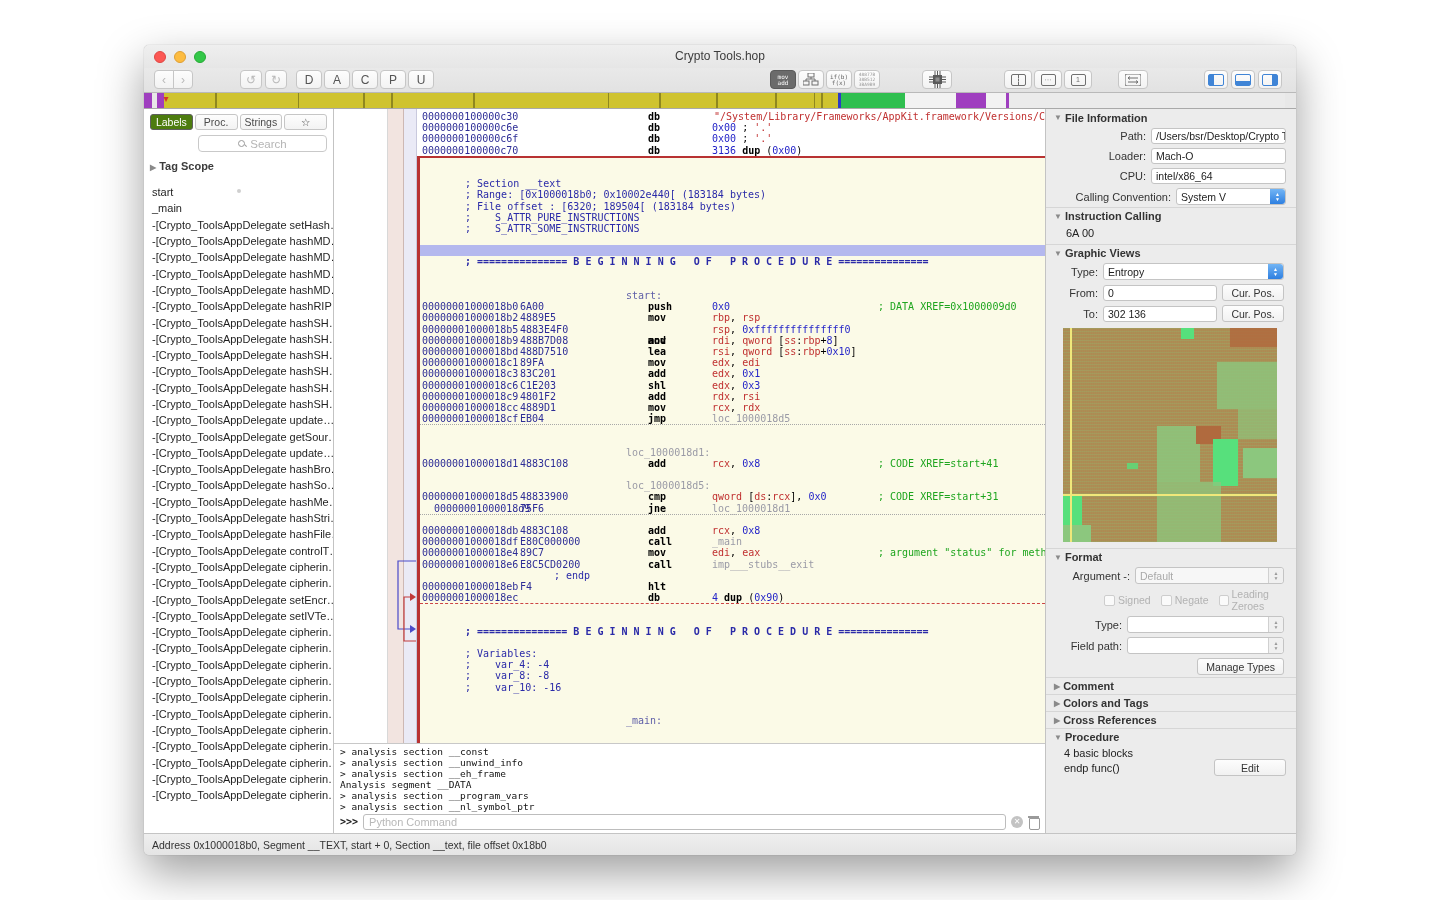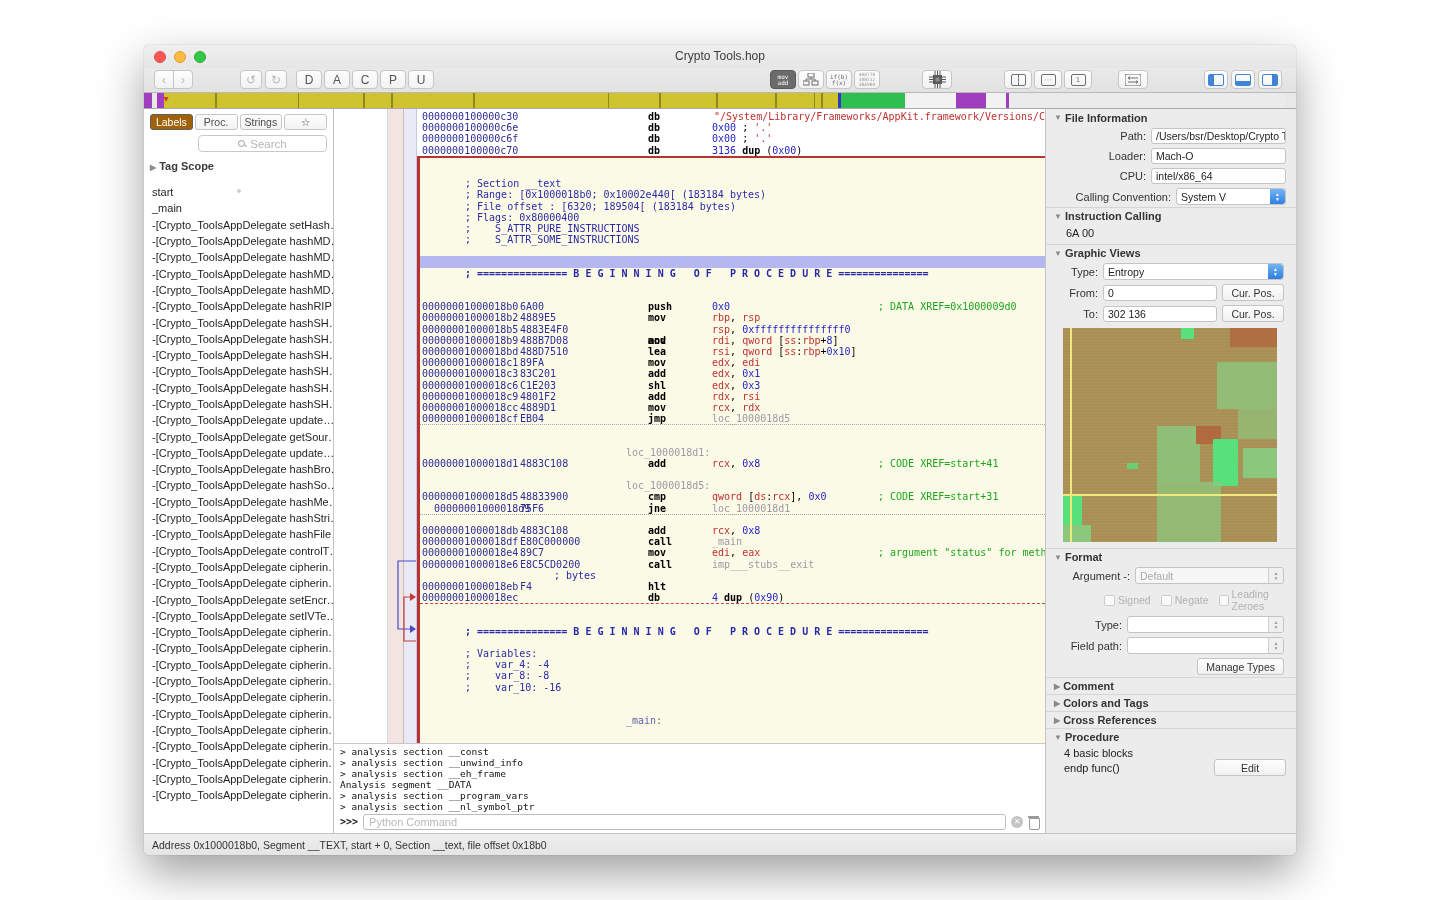--- a/index.html
+++ b/index.html
@@ -38,21 +38,21 @@
   .nav-marker { position:absolute; left:1.7%; top:1px; color:#d43a2a; font-size:10px; line-height:10px; }
 
   
   .main { flex:1; display:flex; min-height:0; }
 
   
   .sidebar { width:190px; flex:none; background:#fff; border-right:1px solid #c3c3c3; display:flex; flex-direction:column; position:relative; }
   .tabs { display:flex; gap:2px; padding:5px 6px 3px 6px; }
   .tab { flex:1; height:16px; font-size:10.5px; color:#4a4a4a; background:linear-gradient(#fdfdfd,#f3f3f3);
     border:1px solid #c6c6c6; border-radius:3px; display:flex; align-items:center; justify-content:center; }
-  .tab.sel { background:#a16207; color:#fff; border-color:#5f5f5f; }
+  .tab.sel { background:#4d7c0f; color:#fff; border-color:#5f5f5f; }
   .searchwrap { padding:2px 6px 4px 6px;margin-left:48px; }
   .searchfield { height:17px; border:1px solid #c9c9c9; border-radius:4px; background:#fff;
     display:flex; align-items:center; justify-content:center; gap:4px; color:#b5b5b5; font-size:11.5px; }
   .mag { width:8px; height:8px; position:relative; flex:none; }
   .mag::before{ content:""; position:absolute; left:0; top:0; width:5px; height:5px; border:1.3px solid #9a9a9a; border-radius:50%; }
   .mag::after{ content:""; position:absolute; left:5.5px; top:5.5px; width:3px; height:1.3px; background:#9a9a9a; transform:rotate(45deg); }
   .tagscope { font-size:11px; font-weight:bold; color:#3c3c3c; padding:4px 6px 2px 6px; }
   .disc { color:#8a8a8a; font-size:8px; margin-right:3px; }
   .sb-list { flex:1; overflow:hidden; padding-top:10px; }
   .sb-row { height:16.3px; font-size:11px; color:#1f1f1f; padding-left:8px; white-space:nowrap; overflow:hidden; display:flex; align-items:center; }
@@ -373,28 +373,28 @@
         <div id="asmlines">
             <div class="asm-row"><span class="at addr" style="left: 2px;">0000000100000c30</span><span class="at mn" style="left: 228px;">db</span><span class="at tk-str" style="left: 294px;">"/System/Library/Frameworks/AppKit.framework/Versions/C/AppK</span></div>
             <div class="asm-row"><span class="at addr" style="left: 2px;">0000000100000c6e</span><span class="at mn" style="left: 228px;">db</span><span class="at " style="left: 292px;"><span class="tk-num">0x00</span><span> </span><span>;</span><span> </span><span class="tk-str">'.'</span></span></div>
             <div class="asm-row"><span class="at addr" style="left: 2px;">0000000100000c6f</span><span class="at mn" style="left: 228px;">db</span><span class="at " style="left: 292px;"><span class="tk-num">0x00</span><span> </span><span>;</span><span> </span><span class="tk-str">'.'</span></span></div>
             <div class="asm-row"><span class="at addr" style="left: 2px;">0000000100000c70</span><span class="at mn" style="left: 228px;">db</span><span class="at " style="left: 292px;"><span class="tk-num">3136</span><span> </span><span class="tk-b">dup</span><span> </span><span>(</span><span class="tk-num">0x00</span><span>)</span></span></div>
             <div class="asm-row redline"></div>
             <div class="asm-row"></div>
             <div class="asm-row"><span class="at cmt-blue" style="left: 45px;">; Section __text</span></div>
             <div class="asm-row"><span class="at cmt-blue" style="left: 45px;">; Range: [0x1000018b0; 0x10002e440[ (183184 bytes)</span></div>
             <div class="asm-row"><span class="at cmt-blue" style="left: 45px;">; File offset : [6320; 189504[ (183184 bytes)</span></div>
-            <div class="asm-row"><span class="at cmt-blue" style="left: 45px;">; Flags: 0x80000400</span></div>
             <div class="asm-row"><span class="at cmt-blue" style="left: 45px;">;    S_ATTR_PURE_INSTRUCTIONS</span></div>
             <div class="asm-row"><span class="at cmt-blue" style="left: 45px;">;    S_ATTR_SOME_INSTRUCTIONS</span></div>
             <div class="asm-row"></div>
             <div class="asm-row sel"></div>
             <div class="asm-row"><span class="at cmt-blue proc" style="left: 45px;">; =============== B E G I N N I N G   O F   P R O C E D U R E ===============</span></div>
             <div class="asm-row"></div>
             <div class="asm-row"></div>
+            <div class="asm-row"><span class="at lbl-named" style="left: 206px;">start:</span></div>
             <div class="asm-row"><span class="at addr" style="left: 2px;">00000001000018b0</span><span class="at bytes" style="left: 100px;">6A00</span><span class="at mn" style="left: 228px;">push</span><span class="at " style="left: 292px;"><span class="tk-num">0x0</span></span><span class="at cmt-green" style="left: 458px;">; DATA XREF=0x1000009d0</span></div>
             <div class="asm-row"><span class="at addr" style="left: 2px;">00000001000018b2</span><span class="at bytes" style="left: 100px;">4889E5</span><span class="at mn" style="left: 228px;">mov</span><span class="at " style="left: 292px;"><span class="tk-reg">rbp</span><span>,</span><span> </span><span class="tk-reg">rsp</span></span></div>
             <div class="asm-row"><span class="at addr" style="left: 2px;">00000001000018b5</span><span class="at bytes" style="left: 100px;">4883E4F0</span><span class="at mn" style="left: 228px; margin-top: 11px;">and</span><span class="at " style="left: 292px;"><span class="tk-reg">rsp</span><span>,</span><span> </span><span class="tk-num">0xfffffffffffffff0</span></span></div>
             <div class="asm-row"><span class="at addr" style="left: 2px;">00000001000018b9</span><span class="at bytes" style="left: 100px;">488B7D08</span><span class="at mn" style="left: 228px;">mov</span><span class="at " style="left: 292px;"><span class="tk-reg">rdi</span><span>,</span><span> </span><span class="tk-reg">qword</span><span> </span><span>[</span><span class="tk-reg">ss</span><span>:</span><span class="tk-reg">rbp</span><span>+</span><span class="tk-num">8</span><span>]</span></span></div>
             <div class="asm-row"><span class="at addr" style="left: 2px;">00000001000018bd</span><span class="at bytes" style="left: 100px;">488D7510</span><span class="at mn" style="left: 228px;">lea</span><span class="at " style="left: 292px;"><span class="tk-reg">rsi</span><span>,</span><span> </span><span class="tk-reg">qword</span><span> </span><span>[</span><span class="tk-reg">ss</span><span>:</span><span class="tk-reg">rbp</span><span>+</span><span class="tk-num">0x10</span><span>]</span></span></div>
             <div class="asm-row"><span class="at addr" style="left: 2px;">00000001000018c1</span><span class="at bytes" style="left: 100px;">89FA</span><span class="at mn" style="left: 228px;">mov</span><span class="at " style="left: 292px;"><span class="tk-reg">edx</span><span>,</span><span> </span><span class="tk-reg">edi</span></span></div>
             <div class="asm-row"><span class="at addr" style="left: 2px;">00000001000018c3</span><span class="at bytes" style="left: 100px;">83C201</span><span class="at mn" style="left: 228px;">add</span><span class="at " style="left: 292px;"><span class="tk-reg">edx</span><span>,</span><span> </span><span class="tk-num">0x1</span></span></div>
             <div class="asm-row"><span class="at addr" style="left: 2px;">00000001000018c6</span><span class="at bytes" style="left: 100px;">C1E203</span><span class="at mn" style="left: 228px;">shl</span><span class="at " style="left: 292px;"><span class="tk-reg">edx</span><span>,</span><span> </span><span class="tk-num">0x3</span></span></div>
             <div class="asm-row"><span class="at addr" style="left: 2px;">00000001000018c9</span><span class="at bytes" style="left: 100px;">4801F2</span><span class="at mn" style="left: 228px;">add</span><span class="at " style="left: 292px;"><span class="tk-reg">rdx</span><span>,</span><span> </span><span class="tk-reg">rsi</span></span></div>
             <div class="asm-row"><span class="at addr" style="left: 2px;">00000001000018cc</span><span class="at bytes" style="left: 100px;">4889D1</span><span class="at mn" style="left: 228px;">mov</span><span class="at " style="left: 292px;"><span class="tk-reg">rcx</span><span>,</span><span> </span><span class="tk-reg">rdx</span></span></div>
@@ -405,21 +405,21 @@
             <div class="asm-row"><span class="at addr" style="left: 2px;">00000001000018d1</span><span class="at bytes" style="left: 100px;">4883C108</span><span class="at mn" style="left: 228px;">add</span><span class="at " style="left: 292px;"><span class="tk-reg">rcx</span><span>,</span><span> </span><span class="tk-num">0x8</span></span><span class="at cmt-green" style="left: 458px;">; CODE XREF=start+41</span></div>
             <div class="asm-row"></div>
             <div class="asm-row"><span class="at lbl-loc" style="left: 206px;">loc_1000018d5:</span></div>
             <div class="asm-row"><span class="at addr" style="left: 2px;">00000001000018d5</span><span class="at bytes" style="left: 100px;">48833900</span><span class="at mn" style="left: 228px;">cmp</span><span class="at " style="left: 292px;"><span class="tk-reg">qword</span><span> </span><span>[</span><span class="tk-reg">ds</span><span>:</span><span class="tk-reg">rcx</span><span>]</span><span>,</span><span> </span><span class="tk-num">0x0</span></span><span class="at cmt-green" style="left: 458px;">; CODE XREF=start+31</span></div>
             <div class="asm-row"><span class="at addr" style="left: 2px; margin-left: 12px;">00000001000018d9</span><span class="at bytes" style="left: 100px;">75F6</span><span class="at mn" style="left: 228px;">jne</span><span class="at " style="left: 292px;"><span class="tk-lbl">loc_1000018d1</span></span></div>
             <div class="asm-row dot"></div>
             <div class="asm-row"><span class="at addr" style="left: 2px;">00000001000018db</span><span class="at bytes" style="left: 100px;">4883C108</span><span class="at mn" style="left: 228px;">add</span><span class="at " style="left: 292px;"><span class="tk-reg">rcx</span><span>,</span><span> </span><span class="tk-num">0x8</span></span></div>
             <div class="asm-row"><span class="at addr" style="left: 2px;">00000001000018df</span><span class="at bytes" style="left: 100px;">E80C000000</span><span class="at mn" style="left: 228px;">call</span><span class="at " style="left: 292px;"><span class="tk-lbl">_main</span></span></div>
             <div class="asm-row"><span class="at addr" style="left: 2px;">00000001000018e4</span><span class="at bytes" style="left: 100px;">89C7</span><span class="at mn" style="left: 228px;">mov</span><span class="at " style="left: 292px;"><span class="tk-reg">edi</span><span>,</span><span> </span><span class="tk-reg">eax</span></span><span class="at cmt-green" style="left: 458px;">; argument "status" for method</span></div>
             <div class="asm-row"><span class="at addr" style="left: 2px;">00000001000018e6</span><span class="at bytes" style="left: 100px;">E8C5CD0200</span><span class="at mn" style="left: 228px;">call</span><span class="at " style="left: 292px;"><span class="tk-lbl">imp___stubs__exit</span></span></div>
-            <div class="asm-row"><span class="at cmt-blue" style="left: 134px;">; bytes</span></div>
+            <div class="asm-row"><span class="at cmt-blue" style="left: 134px;">; endp</span></div>
             <div class="asm-row"><span class="at addr" style="left: 2px;">00000001000018eb</span><span class="at bytes" style="left: 100px;">F4</span><span class="at mn" style="left: 228px;">hlt</span></div>
             <div class="asm-row"><span class="at addr" style="left: 2px;">00000001000018ec</span><span class="at mn" style="left: 228px;">db</span><span class="at " style="left: 292px;"><span class="tk-num">4</span><span> </span><span class="tk-b">dup</span><span> </span><span>(</span><span class="tk-num">0x90</span><span>)</span></span></div>
             <div class="asm-row dash"></div>
             <div class="asm-row"></div>
             <div class="asm-row"><span class="at cmt-blue proc" style="left: 45px;">; =============== B E G I N N I N G   O F   P R O C E D U R E ===============</span></div>
             <div class="asm-row"></div>
             <div class="asm-row"><span class="at cmt-blue" style="left: 45px;">; Variables:</span></div>
             <div class="asm-row"><span class="at cmt-blue" style="left: 45px;">;    var_4: -4</span></div>
             <div class="asm-row"><span class="at cmt-blue" style="left: 45px;">;    var_8: -8</span></div>
             <div class="asm-row"><span class="at cmt-blue" style="left: 45px;">;    var_10: -16</span></div>

